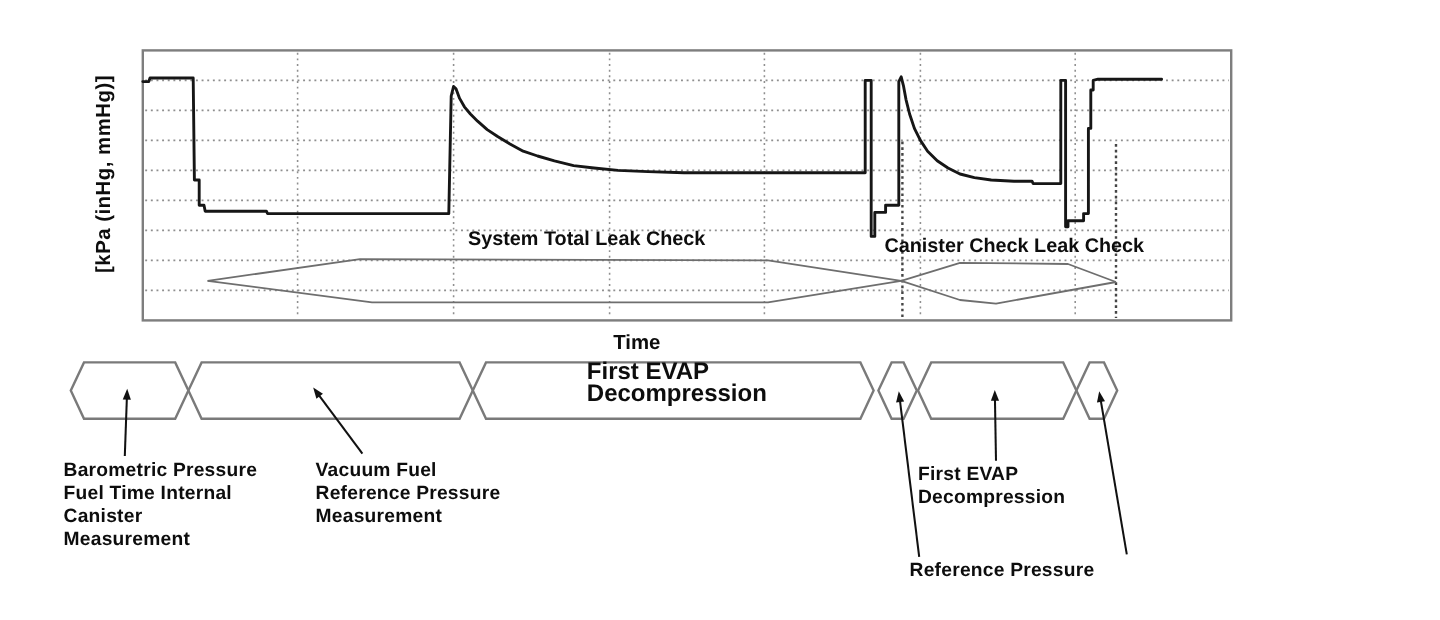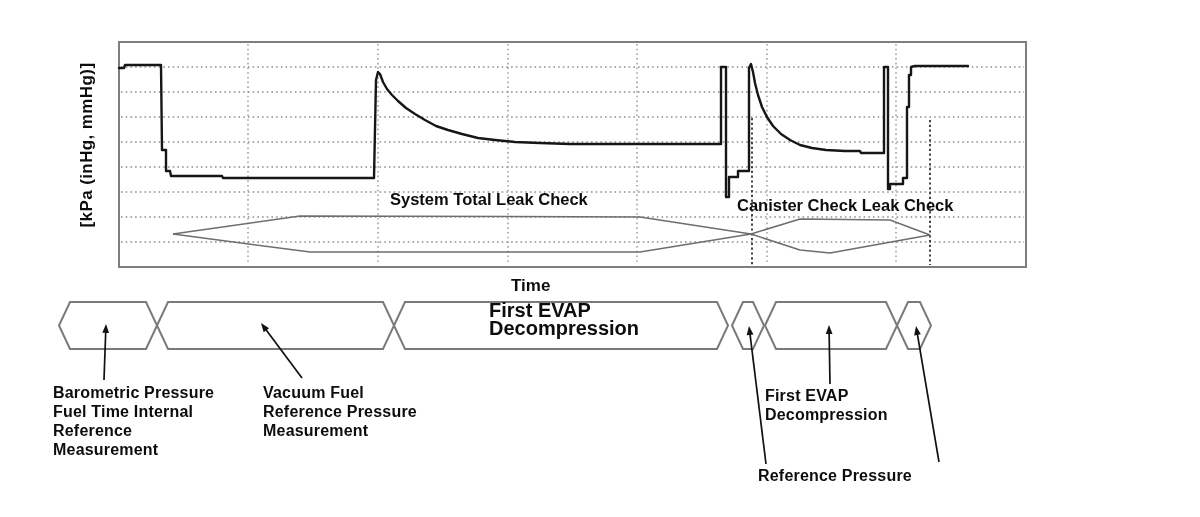--- a/index.html
+++ b/index.html
@@ -87,21 +87,21 @@
   <div class="txt xlabel">Time</div>
 
   <div class="txt phase-label">
       <div>First EVAP</div>
       <div>Decompression</div>
     </div>
 
   <div class="txt callout c-baro">
       <div>Barometric Pressure</div>
       <div>Fuel Time Internal</div>
-      <div>Reference</div>
+      <div>Canister</div>
       <div>Measurement</div>
     </div>
 
   <div class="txt callout c-vac">
       <div>Vacuum Fuel</div>
       <div>Reference Pressure</div>
       <div>Measurement</div>
     </div>
 
   <div class="txt callout c-sevap">

